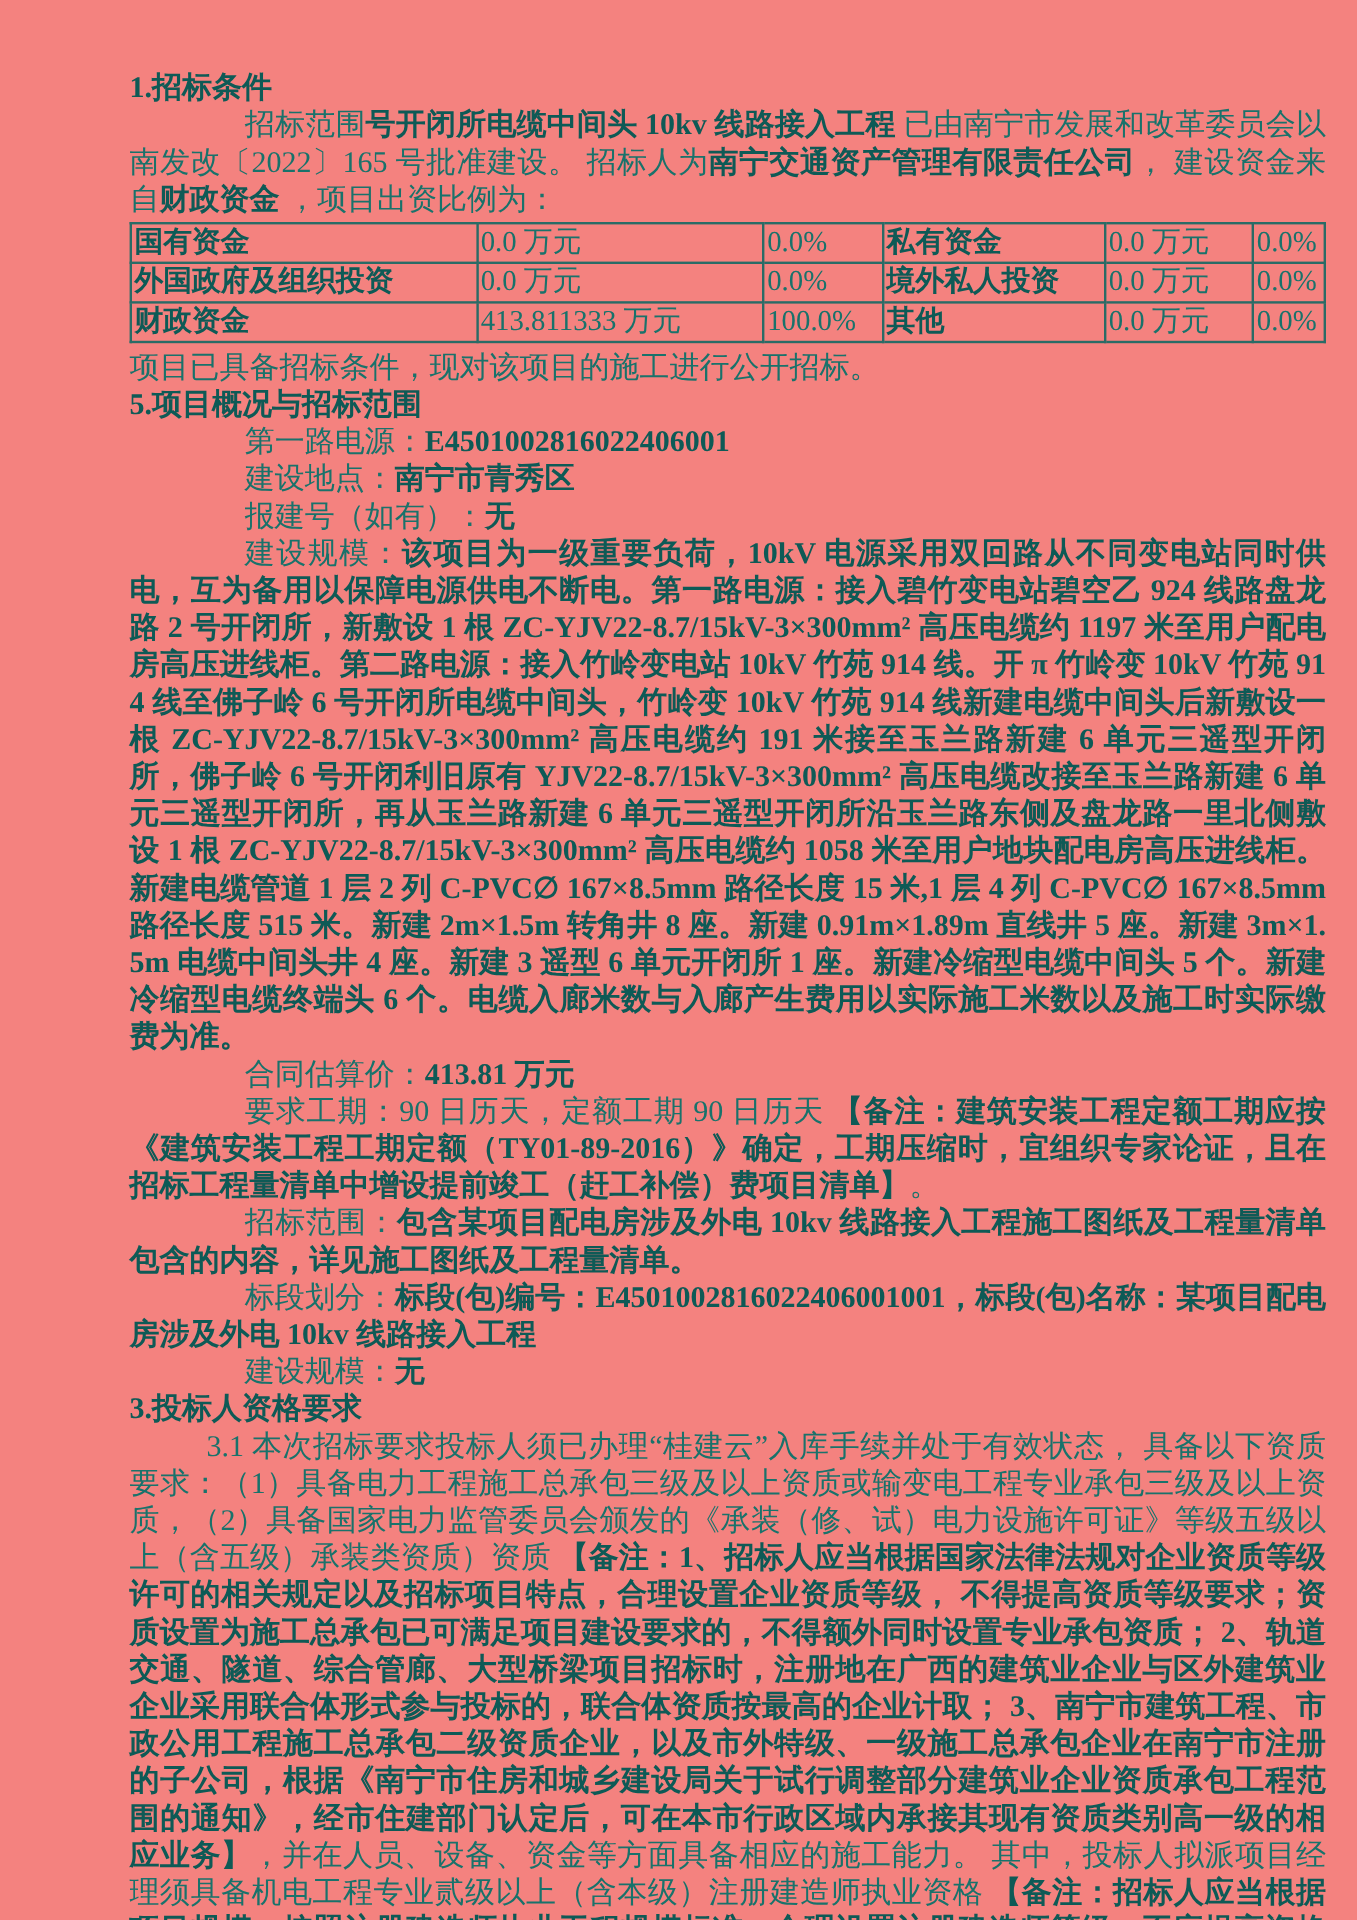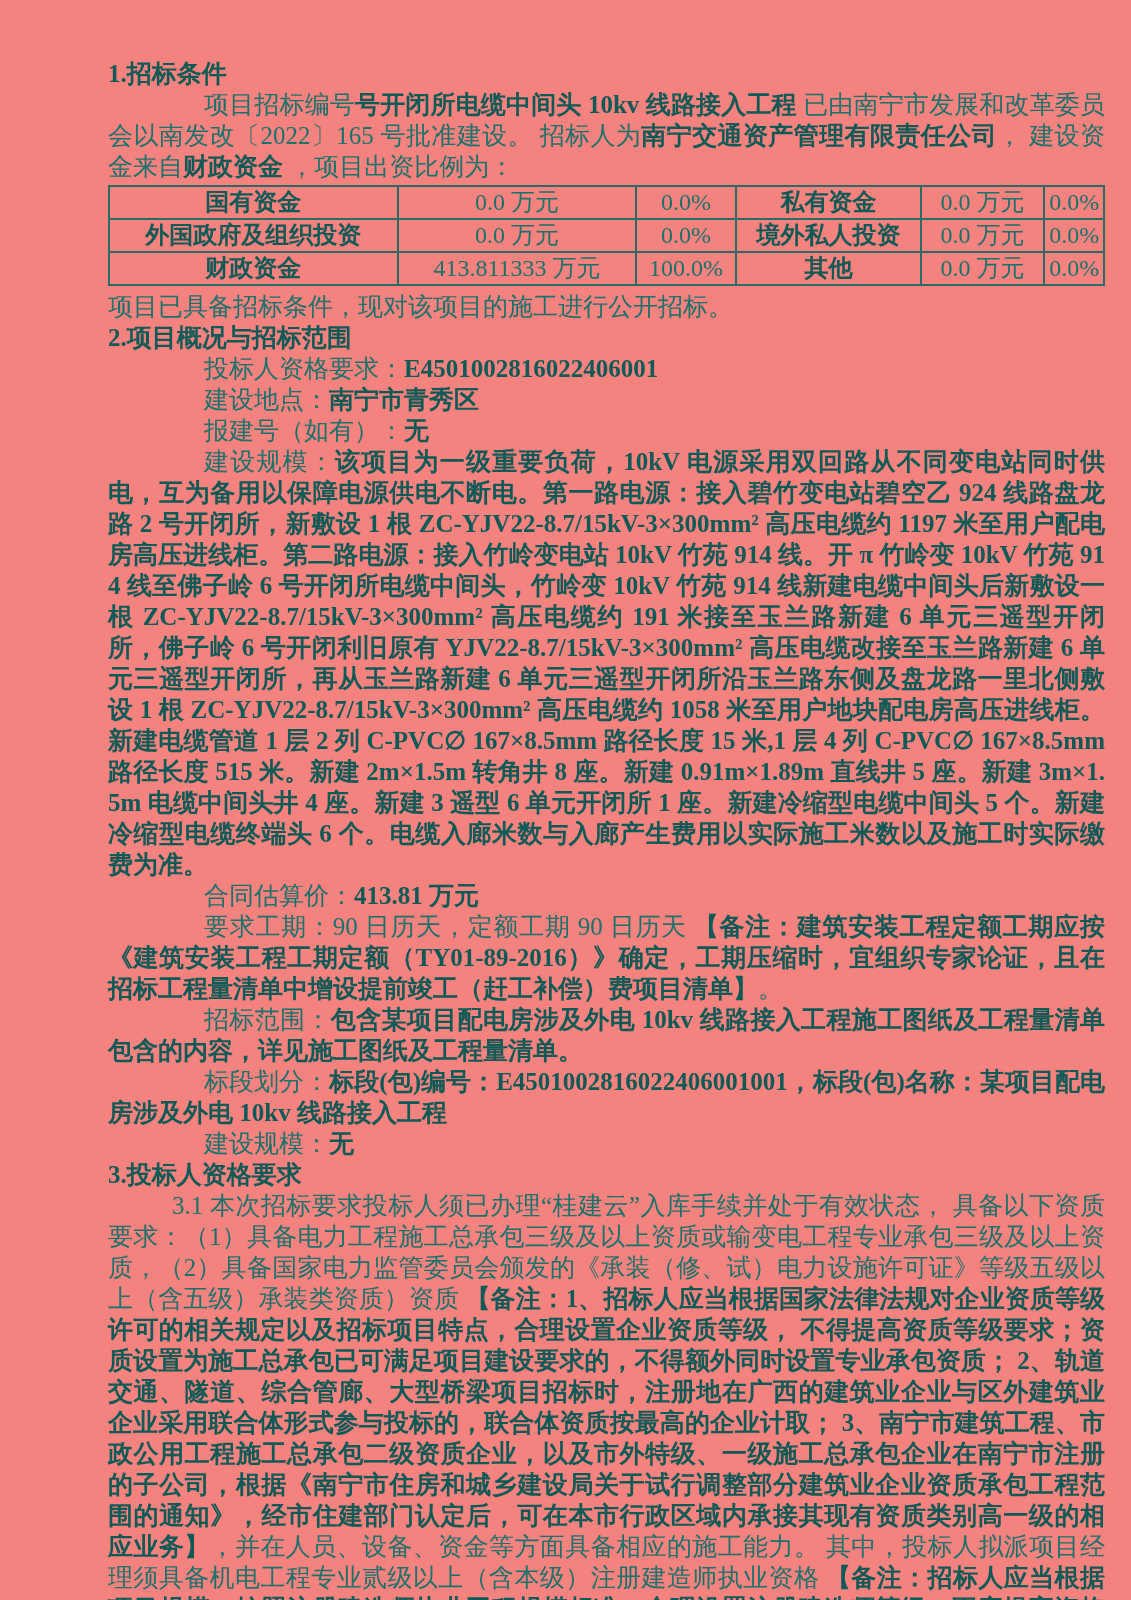--- a/index.html
+++ b/index.html
@@ -34,39 +34,38 @@
   .indent-sm{text-indent:64px;}
   .b{font-weight:bold;color:var(--bold);}
   table.funding{
     width:100%;
     border-collapse:collapse;
     table-layout:fixed;
     margin:3px 0 5px 0;
   }
   table.funding td{
     border:2px solid var(--border);
-    text-align:center;
     vertical-align:middle;
     font-size:24px;
     line-height:29px;
     height:31px;
     padding:0 2px;
     overflow:hidden;
     white-space:nowrap;
   }
   table.funding td.lbl{font-weight:bold;color:var(--bold);}
 </style>
 </head>
 <body>
 
 <div class="page">
 
   <h2>1.招标条件</h2>
 
-  <p class="indent"><span>项目招标编号</span><span class="b">号开闭所电缆中间头 10kv 线路接入工程</span><span> 已由南宁市发展和改革委员会以南发改〔2022〕165 号批准建设。 招标人为</span><span class="b">南宁交通资产管理有限责任公司</span><span>， 建设资金来自</span><span class="b">财政资金</span><span> ，项目出资比例为：</span></p>
+  <p class="indent"><span>招标范围</span><span class="b">号开闭所电缆中间头 10kv 线路接入工程</span><span> 已由南宁市发展和改革委员会以南发改〔2022〕165 号批准建设。 招标人为</span><span class="b">南宁交通资产管理有限责任公司</span><span>， 建设资金来自</span><span class="b">财政资金</span><span> ，项目出资比例为：</span></p>
 
   <table class="funding">
     <colgroup>
       <col style="width:29%">
         <col style="width:24%">
         <col style="width:10%">
       <col style="width:18.6%">
         <col style="width:12.4%">
         <col style="width:6%">
     </colgroup>
@@ -93,23 +92,23 @@
         <td>100.0%</td>
         <td class="lbl">其他</td>
         <td>0.0 万元</td>
         <td>0.0%</td>
       </tr>
     </tbody>
   </table>
 
   <p><span>项目已具备招标条件，现对该项目的施工进行公开招标。</span></p>
 
-  <h2>2.项目概况与招标范围</h2>
+  <h2>5.项目概况与招标范围</h2>
 
-  <p class="indent"><span>投标人资格要求：</span><span class="b">E4501002816022406001</span></p>
+  <p class="indent"><span>第一路电源：</span><span class="b">E4501002816022406001</span></p>
   <p class="indent"><span>建设地点：</span><span class="b">南宁市青秀区</span></p>
   <p class="indent"><span>报建号（如有）：</span><span class="b">无</span></p>
   <p class="indent"><span>建设规模：</span><span class="b">该项目为一级重要负荷，10kV 电源采用双回路从不同变电站同时供电，互为备用以保障电源供电不断电。第一路电源：接入碧竹变电站碧空乙 924 线路盘龙路 2 号开闭所，新敷设 1 根 ZC-YJV22-8.7/15kV-3×300mm² 高压电缆约 1197 米至用户配电房高压进线柜。第二路电源：接入竹岭变电站 10kV 竹苑 914 线。开 π 竹岭变 10kV 竹苑 914 线至佛子岭 6 号开闭所电缆中间头，竹岭变 10kV 竹苑 914 线新建电缆中间头后新敷设一根 ZC-YJV22-8.7/15kV-3×300mm² 高压电缆约 191 米接至玉兰路新建 6 单元三遥型开闭所，佛子岭 6 号开闭利旧原有 YJV22-8.7/15kV-3×300mm² 高压电缆改接至玉兰路新建 6 单元三遥型开闭所，再从玉兰路新建 6 单元三遥型开闭所沿玉兰路东侧及盘龙路一里北侧敷设 1 根 ZC-YJV22-8.7/15kV-3×300mm² 高压电缆约 1058 米至用户地块配电房高压进线柜。新建电缆管道 1 层 2 列 C-PVC∅ 167×8.5mm 路径长度 15 米,1 层 4 列 C-PVC∅ 167×8.5mm 路径长度 515 米。新建 2m×1.5m 转角井 8 座。新建 0.91m×1.89m 直线井 5 座。新建 3m×1.5m 电缆中间头井 4 座。新建 3 遥型 6 单元开闭所 1 座。新建冷缩型电缆中间头 5 个。新建冷缩型电缆终端头 6 个。电缆入廊米数与入廊产生费用以实际施工米数以及施工时实际缴费为准。</span></p>
   <p class="indent"><span>合同估算价：</span><span class="b">413.81 万元</span></p>
   <p class="indent"><span>要求工期：90 日历天，定额工期 90 日历天 </span><span class="b">【备注：建筑安装工程定额工期应按《建筑安装工程工期定额（TY01-89-2016）》确定，工期压缩时，宜组织专家论证，且在招标工程量清单中增设提前竣工（赶工补偿）费项目清单】</span><span>。</span></p>
   <p class="indent"><span>招标范围：</span><span class="b">包含某项目配电房涉及外电 10kv 线路接入工程施工图纸及工程量清单包含的内容，详见施工图纸及工程量清单。</span></p>
   <p class="indent"><span>标段划分：</span><span class="b">标段(包)编号：E4501002816022406001001，标段(包)名称：某项目配电房涉及外电 10kv 线路接入工程</span></p>
   <p class="indent"><span>建设规模：</span><span class="b">无</span></p>
 
   <h2>3.投标人资格要求</h2>

